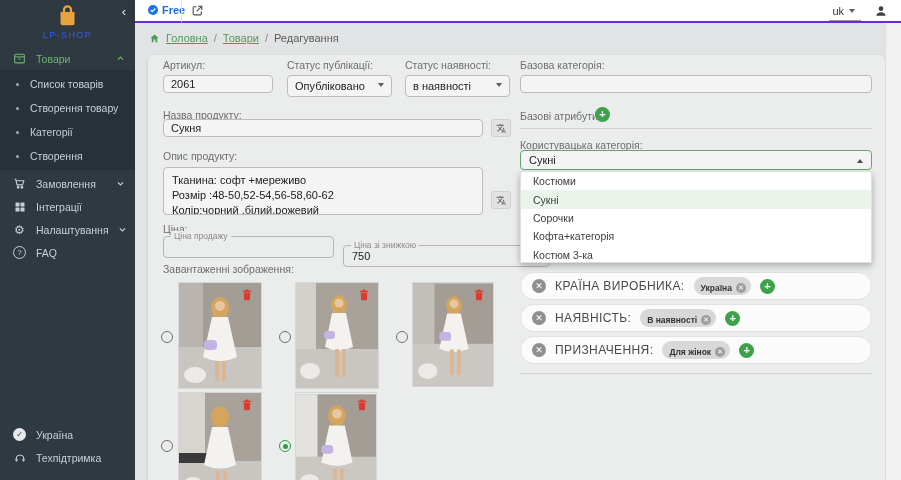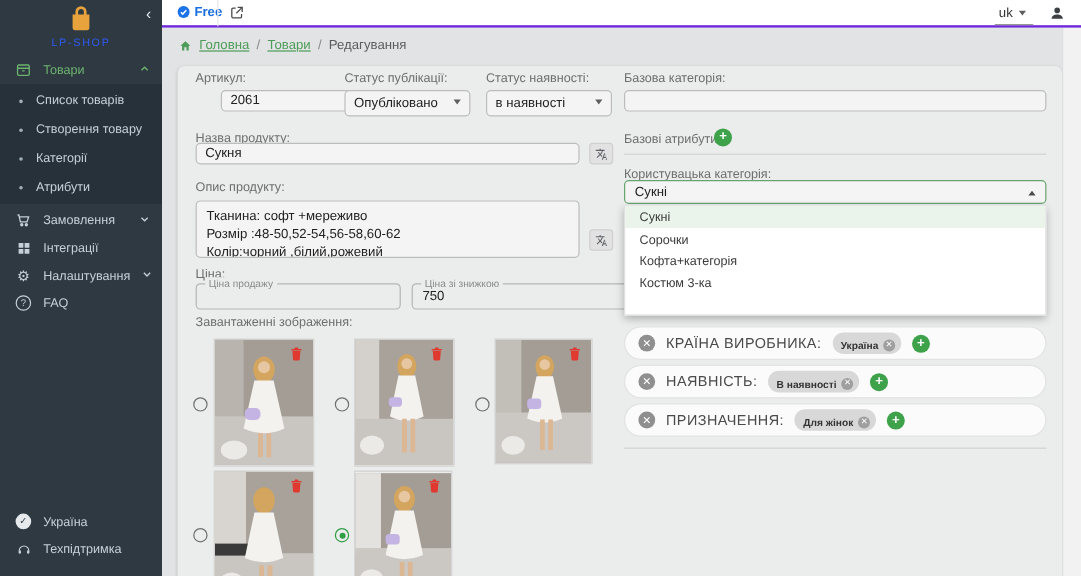--- a/index.html
+++ b/index.html
@@ -136,21 +136,21 @@
     <div class="smi">
       <span class="dot"></span>
       <span>Створення товару</span>
     </div>
     <div class="smi">
       <span class="dot"></span>
       <span>Категорії</span>
     </div>
     <div class="smi">
       <span class="dot"></span>
-      <span>Атрибути</span>
+      <span>Створення</span>
     </div>
   </div>
 
   <div class="mi" style="top:172px">
     <span class="ic">
       <svg width="13" height="13" viewBox="0 0 24 24" fill="none" stroke="#c7d0d6" stroke-width="2">
           <path d="M3 4h2l2.4 10.5h10.2L20 7H6"></path>
           <circle cx="9.5" cy="19" r="1.6" fill="#c7d0d6"></circle>
           <circle cx="16.5" cy="19" r="1.6" fill="#c7d0d6"></circle>
         </svg>
@@ -249,21 +249,21 @@
     <span class="lnk">Головна</span>
     <span class="sep">/</span>
     <span class="lnk">Товари</span>
     <span class="sep">/</span>
     <span class="cur">Редагування</span>
   </div>
 
   <div id="card">
 
     <span class="flabel" style="left:15px;top:4px">Артикул:</span>
-    <input class="tin" style="left: 15px; top: 20px; width: 110px; margin-left: 21px;" value="2061">
+    <input class="tin" style="left: 15px; top: 20px; width: 110px;" value="2061">
 
     <span class="flabel" style="left:139px;top:4px">Статус публікації:</span>
     <div class="dsel" style="left:139px;top:20px;width:105px">
       <span>Опубліковано</span>
       <span class="caret-d"></span>
     </div>
 
     <span class="flabel" style="left:257px;top:4px">Статус наявності:</span>
     <div class="dsel" style="left:257px;top:20px;width:105px">
       <span>в наявності</span>
@@ -288,21 +288,21 @@
     <span class="tbtn" style="left:343px;top:136px">
       <svg width="11" height="11" viewBox="0 0 24 24" fill="#5f6368">
           <path d="M12.87 15.07l-2.54-2.51.03-.03A17.5 17.5 0 0 0 14.07 6H17V4h-7V2H8v2H1v2h11.17C11.5 7.92 10.44 9.75 9 11.35 8.07 10.32 7.3 9.19 6.69 8h-2c.73 1.63 1.73 3.17 2.98 4.56l-5.09 5.02L4 19l5-5 3.11 3.11.76-2.04zM18.5 10h-2L12 22h2l1.12-3h4.75L19 22h2.5l-4.5-12zm-2.62 7l1.62-4.33L19.12 17h-3.24z"></path>
         </svg>
     </span>
 
     <span class="flabel" style="left:15px;top:168px">Ціна:</span>
     <div class="pfield" style="left:15px;top:181px;width:171px">
       <span class="pfloat">Ціна продажу</span>
     </div>
-    <div class="pfield" style="left:195px;top:181px;width:207px">
+    <div class="pfield" style="left:195px;top:190px;width:207px">
       <span class="pfloat">Ціна зі знижкою</span>
       <input class="pin" value="750" style="">
     </div>
 
     <span class="flabel" style="left:15px;top:208px">Завантаженні зображення:</span>
 
     <span class="radio" style="left:13px;top:276px"></span>
     <div class="photo" style="left:31px;top:228px">
       <svg width="82" height="105" viewBox="0 0 82 105">
           <rect width="82" height="105" fill="#a39d96"></rect>
@@ -405,20 +405,21 @@
     <span class="plus" style="position:absolute;left:447px;top:52px">+</span>
     <div class="hr" style="left:372px;top:73px;width:352px"></div>
 
     <span class="flabel" style="left:372px;top:84px">Користувацька категорія:</span>
     <div class="gsel" style="left:372px;top:95px;width:352px">
       <span>Сукні</span>
       <span class="caret-u"></span>
     </div>
 
     <div class="panel" style="left:372px;top:116px;width:352px;height:92px">
+      <div class="opt">Костюми</div>
       <div class="opt selected">Сукні</div>
       <div class="opt">Сорочки</div>
       <div class="opt">Кофта+категорія</div>
       <div class="opt">Костюм 3-ка</div>
     </div>
 
     <div class="arow" style="top:217px">
       <span class="xcirc">✕</span>
       <span class="aname">КРАЇНА ВИРОБНИКА:</span>
       <span class="tag">

